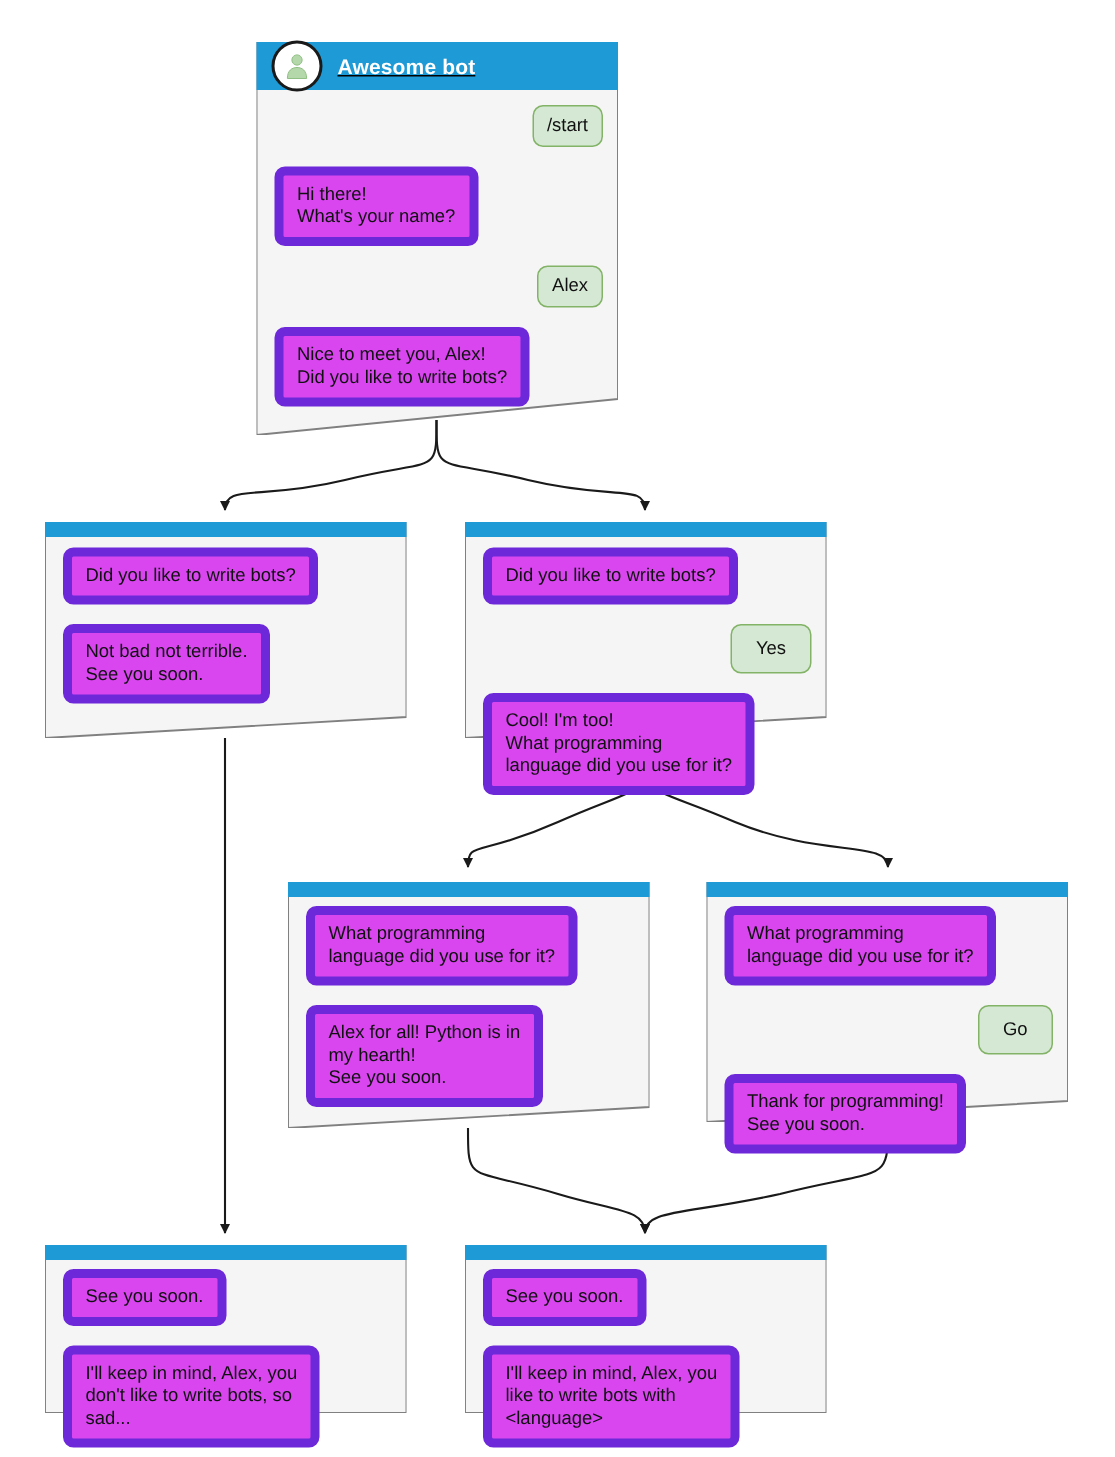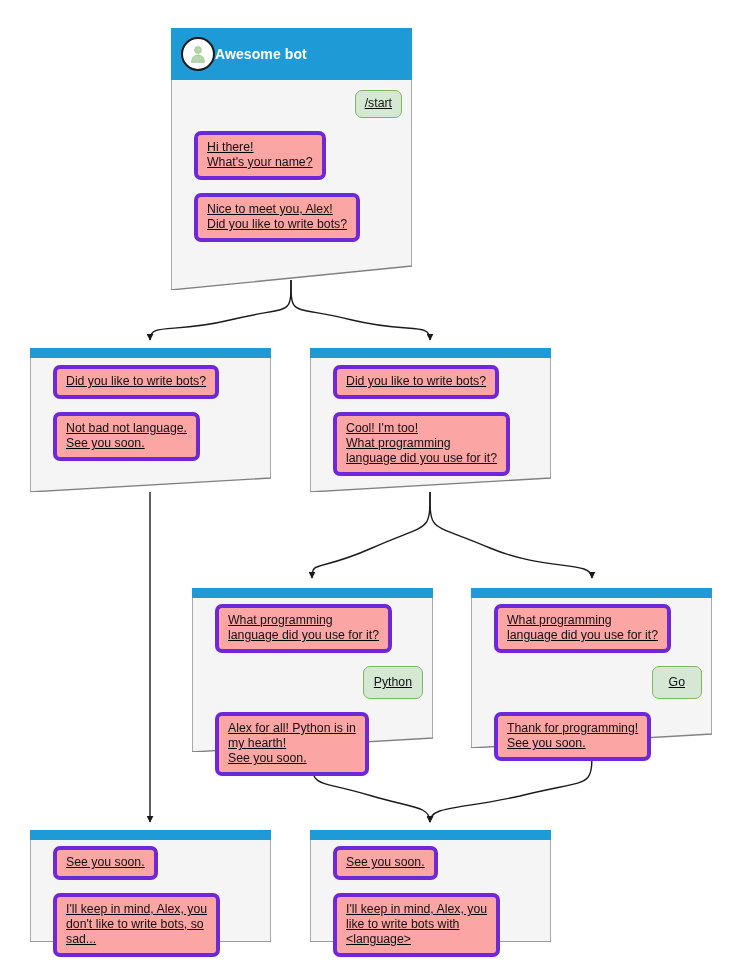--- a/index.html
+++ b/index.html
@@ -50,23 +50,24 @@
   }
 
   .node-header {
     position: relative;
     background: #1e9ad6;
     display: flex;
     align-items: center;
     box-sizing: border-box;
   }
   .node-header.root-header {
-    height: 52px;
+    height: 32px;
     padding: 0 10px;
-    gap: 0;
+    gap: 10px;
+    text-decoration: underline;
   }
   .node-header.child-header {
     height: 10px;
   }
 
   .avatar {
     width: 34px;
     height: 34px;
     border-radius: 50%;
     background: #ffffff;
@@ -81,45 +82,44 @@
   .bot-title {
     color: #ffffff;
     font-size: 14px;
     font-weight: bold;
     letter-spacing: .1px;
     white-space: nowrap;
   }
 
   .chat-area {
     position: relative;
-    padding: 10px 10px 0 23px;
-    box-sizing: border-box;
-    text-decoration: underline;
+    padding: 10px 10px 0 12px;
+    box-sizing: border-box;
   }
 
   .msg-row {
     display: flex;
     margin-bottom: 13px;
   }
   .msg-row.bot { justify-content: flex-start; }
   .msg-row.user { justify-content: flex-end; }
 
   .bubble {
     border-radius: 7px;
     padding: 5px 9px 6px 9px;
     font-size: 12.3px;
     line-height: 15px;
     color: #111111;
     box-sizing: border-box;
     white-space: pre-line;
     max-width: 86%;
   }
   .bubble.bot {
-    background: #fca5a5;
-    border: 4px solid #6d28d9;
+    background: #d946ef;
+    border: 6px solid #6d28d9;
   }
   .bubble.user {
     background: #d5e8d4;
     border: 1px solid #82b366;
     text-align: left;
     min-width: 42px;
   }
 </style>
 </head>
 <body>
@@ -161,79 +161,82 @@
       <span class="bot-title">Awesome bot</span>
     </div>
     <div class="chat-area">
       <div class="msg-row user">
         <div class="bubble user">/start</div>
       </div>
       <div class="msg-row bot">
         <div class="bubble bot">Hi there!
 What's your name?</div>
       </div>
+      <div class="msg-row user">
+        <div class="bubble user">Alex</div>
+      </div>
       <div class="msg-row bot">
         <div class="bubble bot">Nice to meet you, Alex!
 Did you like to write bots?</div>
       </div>
     </div>
   </div>
 </div>
 
 <div class="node" style="left:30px; top:348px; width:241px; height:144px;">
   <svg class="node-shell" viewBox="0 0 241 144" preserveAspectRatio="none">
     <polygon points="0,0 241,0 241,130 0,144" fill="#f5f5f5" stroke="#808080" stroke-width="1.3"></polygon>
   </svg>
   <div class="node-inner">
     <div class="node-header child-header"></div>
     <div class="chat-area" style="padding-top:7px;">
       <div class="msg-row bot">
         <div class="bubble bot">Did you like to write bots?</div>
       </div>
       <div class="msg-row bot">
-        <div class="bubble bot">Not bad not language.
+        <div class="bubble bot">Not bad not terrible.
 See you soon.</div>
       </div>
     </div>
   </div>
 </div>
 
 <div class="node" style="left:310px; top:348px; width:241px; height:144px;">
   <svg class="node-shell" viewBox="0 0 241 144" preserveAspectRatio="none">
     <polygon points="0,0 241,0 241,130 0,144" fill="#f5f5f5" stroke="#808080" stroke-width="1.3"></polygon>
   </svg>
   <div class="node-inner">
     <div class="node-header child-header"></div>
     <div class="chat-area" style="padding-top:7px;">
       <div class="msg-row bot">
         <div class="bubble bot">Did you like to write bots?</div>
       </div>
+      <div class="msg-row user">
+        <div class="bubble user" style="padding:8px 16px;">Yes</div>
+      </div>
       <div class="msg-row bot">
         <div class="bubble bot">Cool! I'm too!
 What programming
 language did you use for it?</div>
       </div>
     </div>
   </div>
 </div>
 
 <div class="node" style="left:192px; top:588px; width:241px; height:164px;">
   <svg class="node-shell" viewBox="0 0 241 164" preserveAspectRatio="none">
     <polygon points="0,0 241,0 241,150 0,164" fill="#f5f5f5" stroke="#808080" stroke-width="1.3"></polygon>
   </svg>
   <div class="node-inner">
     <div class="node-header child-header"></div>
     <div class="chat-area" style="padding-top:6px;">
       <div class="msg-row bot">
         <div class="bubble bot">What programming
 language did you use for it?</div>
       </div>
-      <div class="msg-row user">
-        <div class="bubble user" style="padding:8px 10px;">Python</div>
-      </div>
       <div class="msg-row bot">
         <div class="bubble bot">Alex for all! Python is in
 my hearth!
 See you soon.</div>
       </div>
     </div>
   </div>
 </div>
 
 <div class="node" style="left:471px; top:588px; width:241px; height:160px;">

